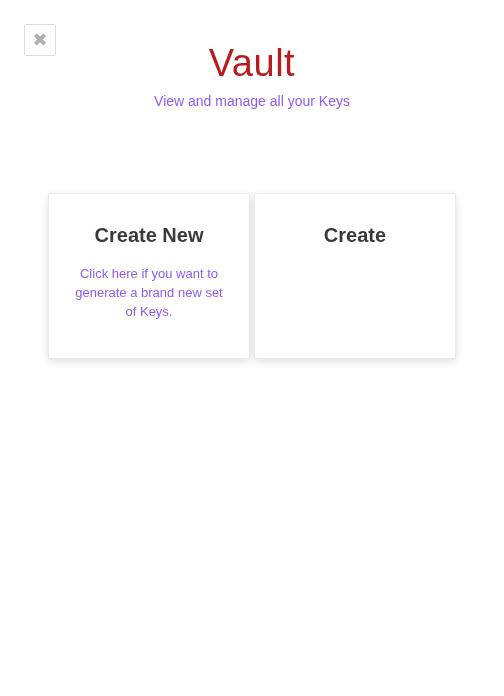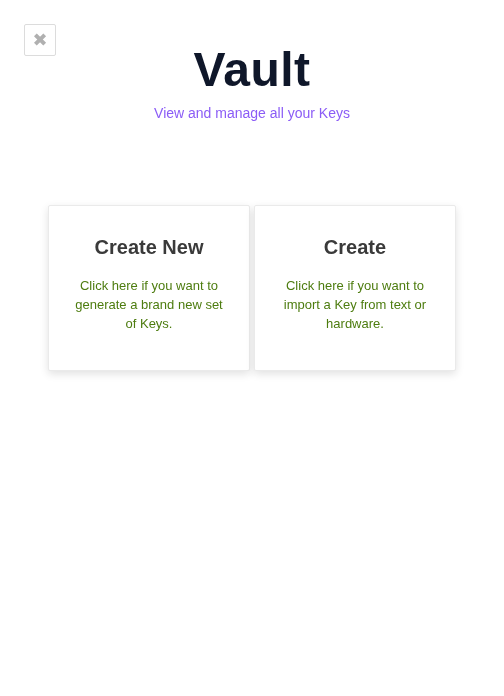--- a/index.html
+++ b/index.html
@@ -35,23 +35,23 @@
       align-items: center;
       justify-content: center;
       border-radius: 2px;
     }
     .header {
       text-align: center;
       padding-top: 42px;
       padding-bottom: 30px;
     }
     .title {
-      font-size: 48px;
-      font-weight: 700;
-      color: #0f172a;
+      font-size: 38px;
+      font-weight: 400;
+      color: #b91c1c;
       letter-spacing: 0.5px;
     }
     .subtitle {
       margin-top: 8px;
       font-size: 14px;
       color: #8b5cf6;
     }
     .banner {
       background: #f15a4d;
       color: #ffffff;
@@ -98,21 +98,21 @@
       cursor: pointer;
     }
     .card-title {
       font-size: 20px;
       font-weight: 700;
       color: #3a3a3a;
       margin-bottom: 18px;
     }
     .card-desc {
       font-size: 13px;
-      color: #4d7c0f;
+      color: #8b5cf6;
       line-height: 1.45;
     }
   </style>
 </head>
 <body>
 
 <div class="modal">
 
   <button class="close-btn">
     <span>✖</span>
@@ -124,17 +124,16 @@
   </div>
 
 
   <div class="cards">
     <div class="card">
       <div class="card-title">Create New</div>
       <div class="card-desc">Click here if you want to generate a brand new set of Keys.</div>
     </div>
     <div class="card">
       <div class="card-title">Create</div>
-      <div class="card-desc">Click here if you want to import a Key from text or hardware.</div>
     </div>
   </div>
 
 </div>
 
 </body></html>

